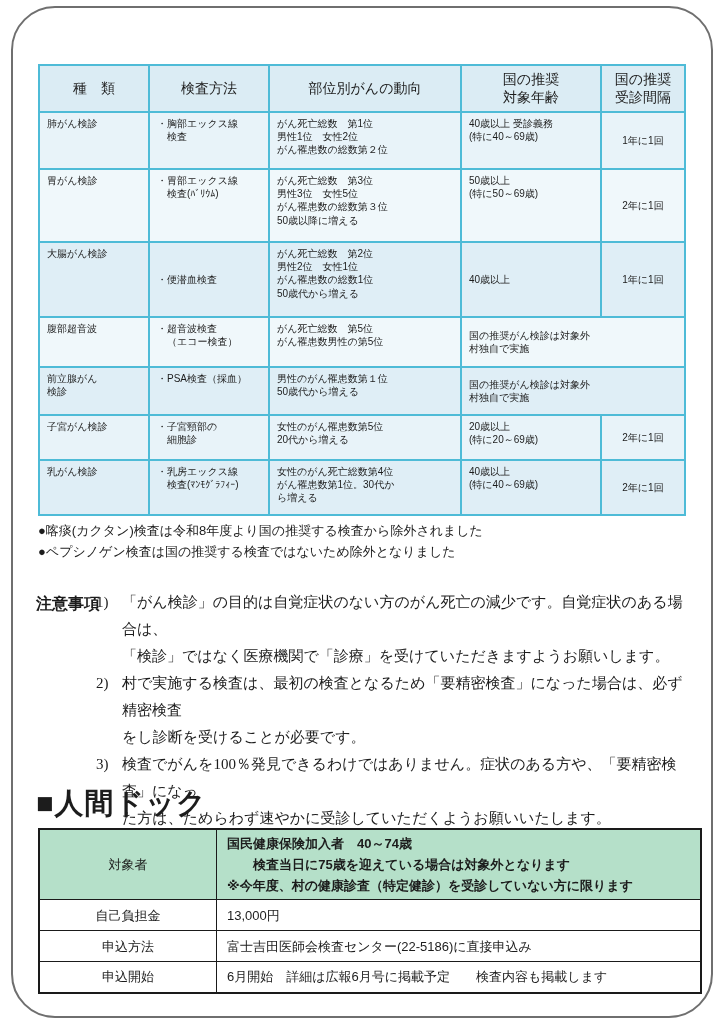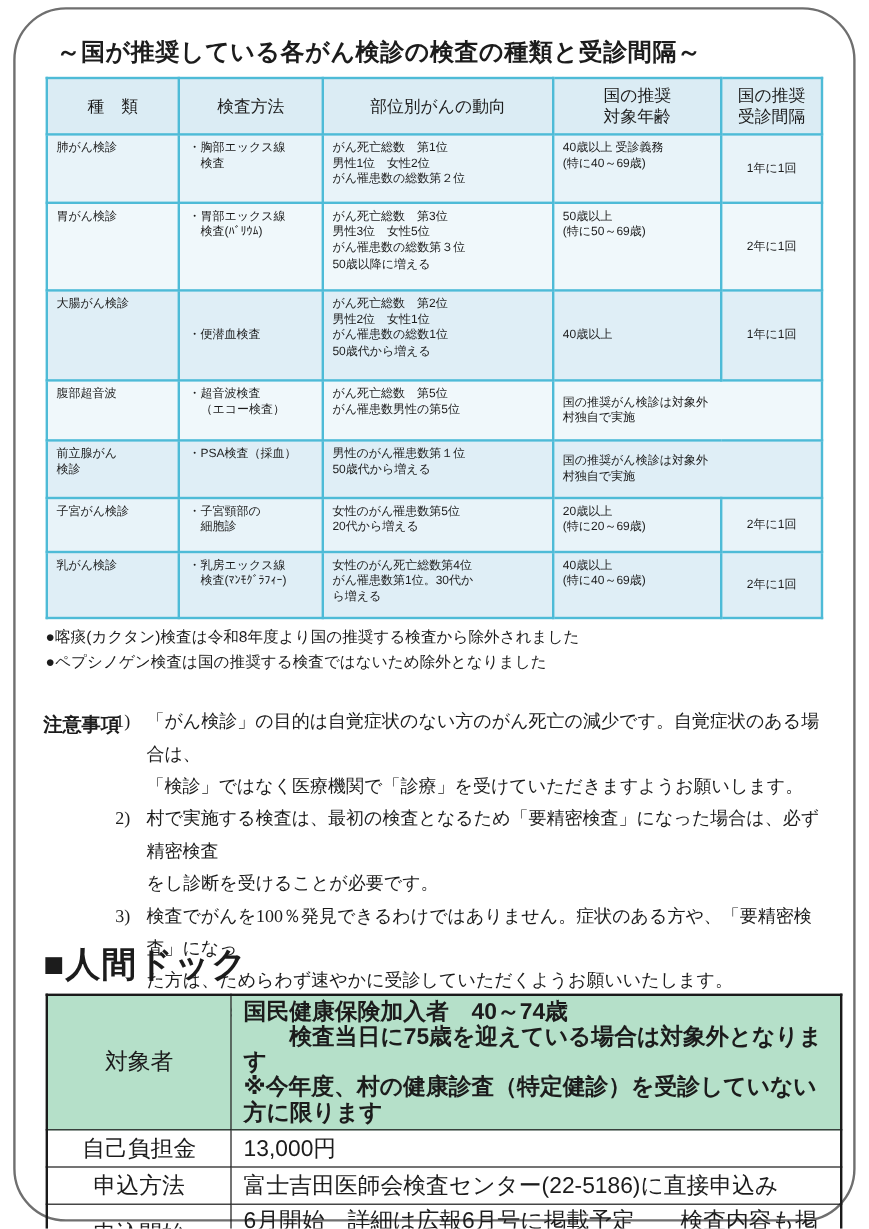--- a/index.html
+++ b/index.html
@@ -71,38 +71,37 @@
   .note-text{flex:1;white-space:pre-line;}
   
   .dock-heading{
     position:absolute;left:36px;top:784px;
     font-size:29px;font-weight:700;letter-spacing:1px;
   }
   .t2wrap{position:absolute;left:38px;top:828px;}
   .t2{border-collapse:collapse;table-layout:fixed;width:664px;border:2px solid var(--dock-border,#1a1a1a);}
   .t2 td{
     border:1.5px solid var(--dock-border,#1a1a1a);
-    font-size:19px;line-height:21px;
+    font-size:13px;line-height:21px;
     padding:3px 10px;
     white-space:pre-line;
     vertical-align:middle;
   }
-  .t2 td.lbl{width:148px;text-align:center;padding:3px 2px;margin-top:32px;}
+  .t2 td.lbl{width:148px;text-align:center;padding:3px 14px;margin-top:32px;}
   .t2 tr.d0{height:70px;}
   .t2 tr.d1,.t2 tr.d2,.t2 tr.d3{height:31px;}
   .t2 tr.d0 td{background:var(--dock-green,#b5e0c9);}
   .t2 tr.d0 td.val{font-weight:bold;}
 </style>
 </head>
 <body>
 
 <div class="page">
   <div class="frame"></div>
 
-  <div class="title">～国が推奨している各がん検診の検査の種類と受診間隔～</div>
 
   <div class="t1wrap">
     <table class="t1">
       <colgroup>
         <col style="width:110px">
           <col style="width:120px">
           <col style="width:192px">
           <col style="width:140px">
           <col style="width:84px">
       </colgroup>

